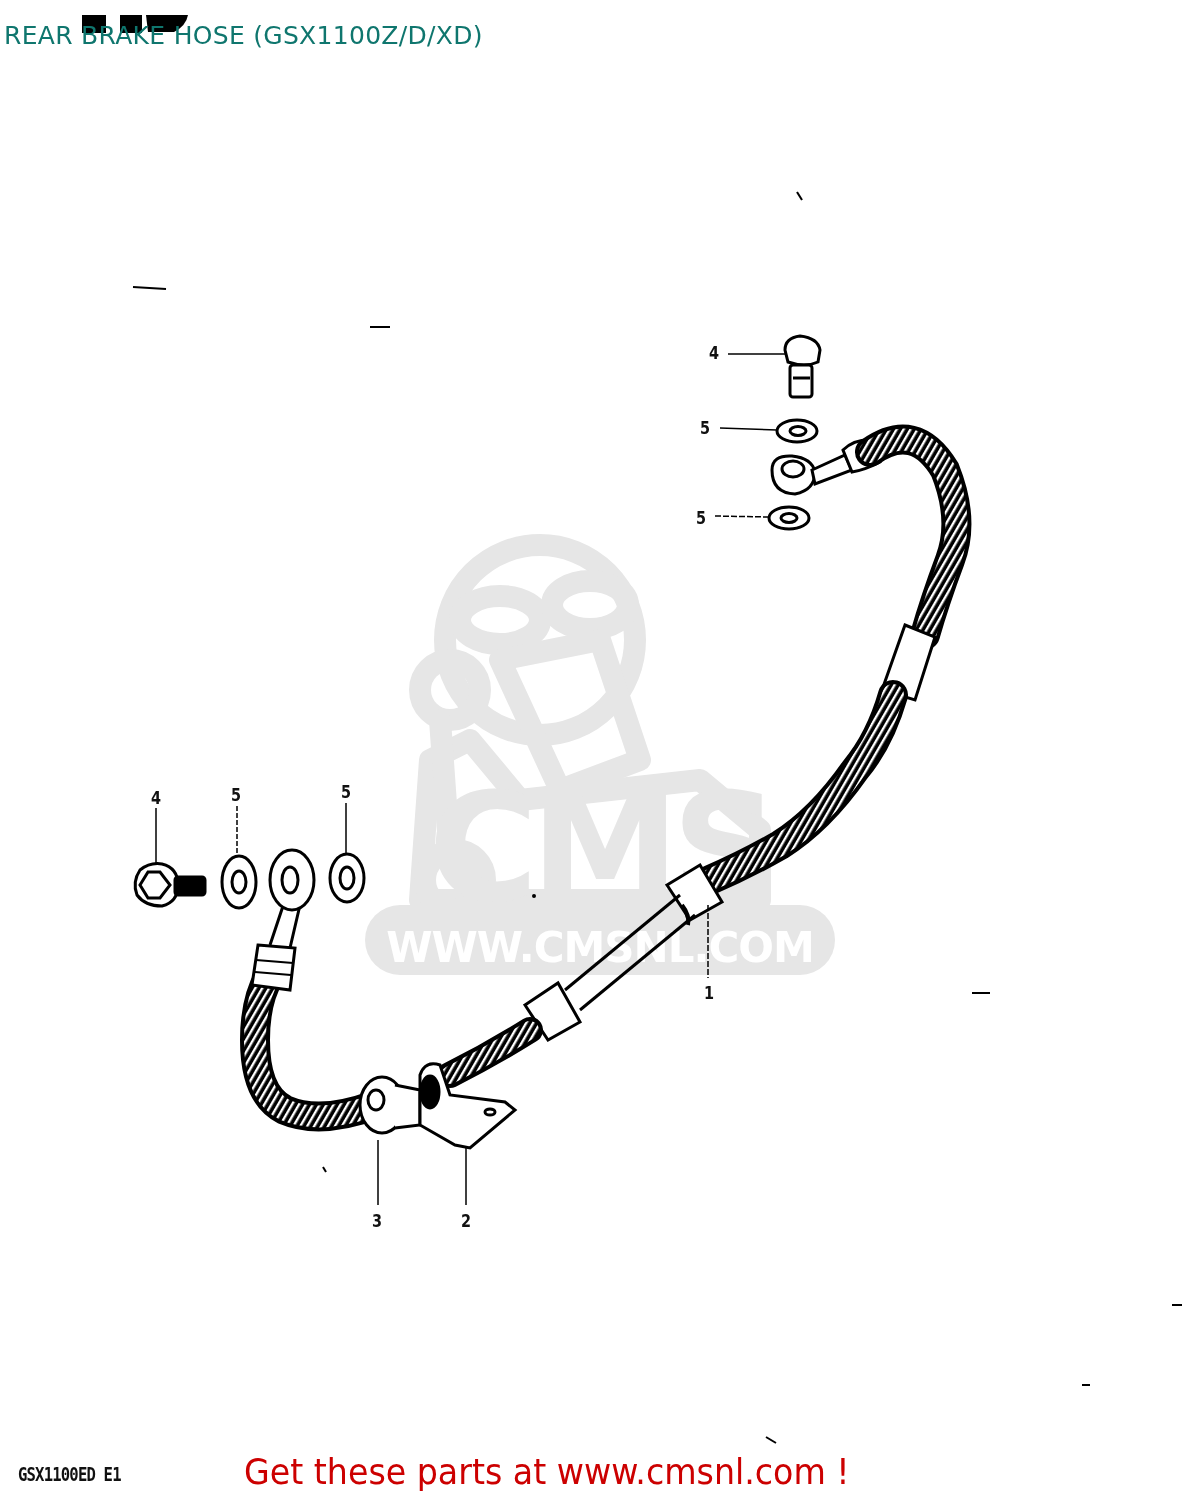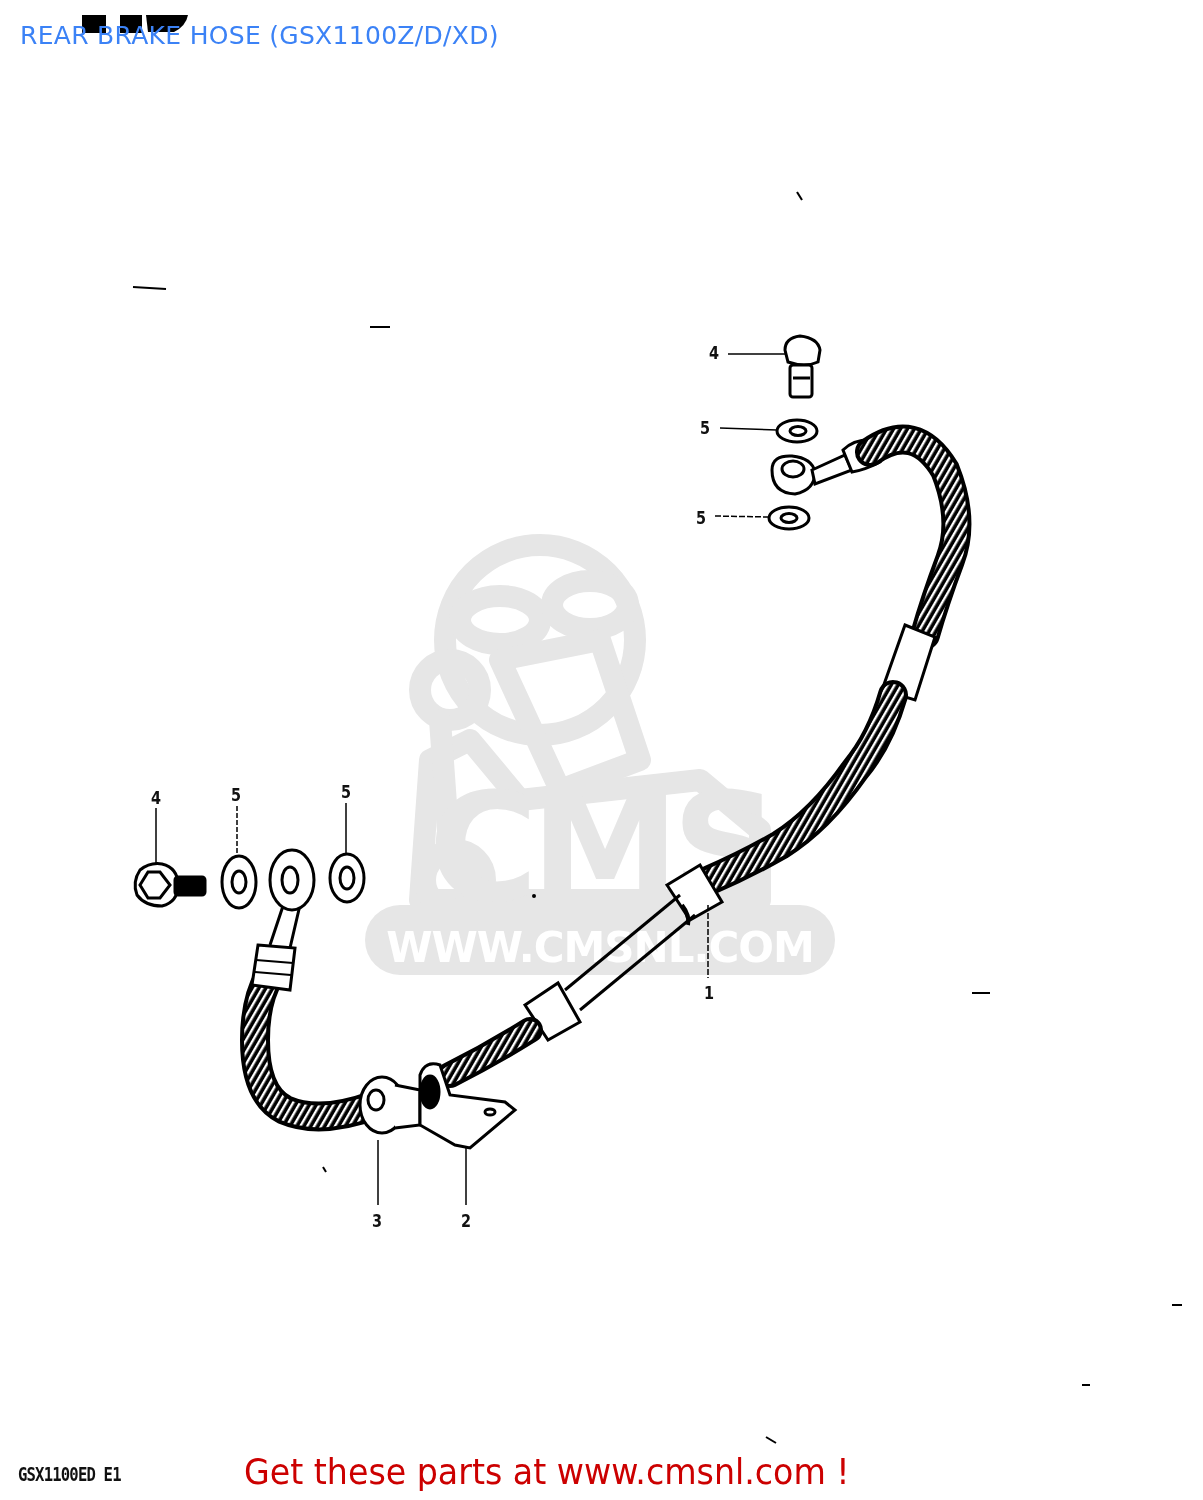--- a/index.html
+++ b/index.html
@@ -9,24 +9,24 @@
     }
     body {
       width: 1203px;
       height: 1500px;
       position: relative;
       overflow: hidden;
       font-family: "DejaVu Sans", sans-serif;
     }
     .title {
       position: absolute;
-      left: 20px;
+      left: 4px;
       top: 21px;
       font-size: 25px;
-      color: #3b82f6;
+      color: #0f766e;
       letter-spacing: 0.3px;
       z-index: 3;
       white-space: nowrap;
     }
     .top-blob {
       position: absolute;
       left: 78px;
       top: 12px;
       width: 140px;
       height: 22px;

